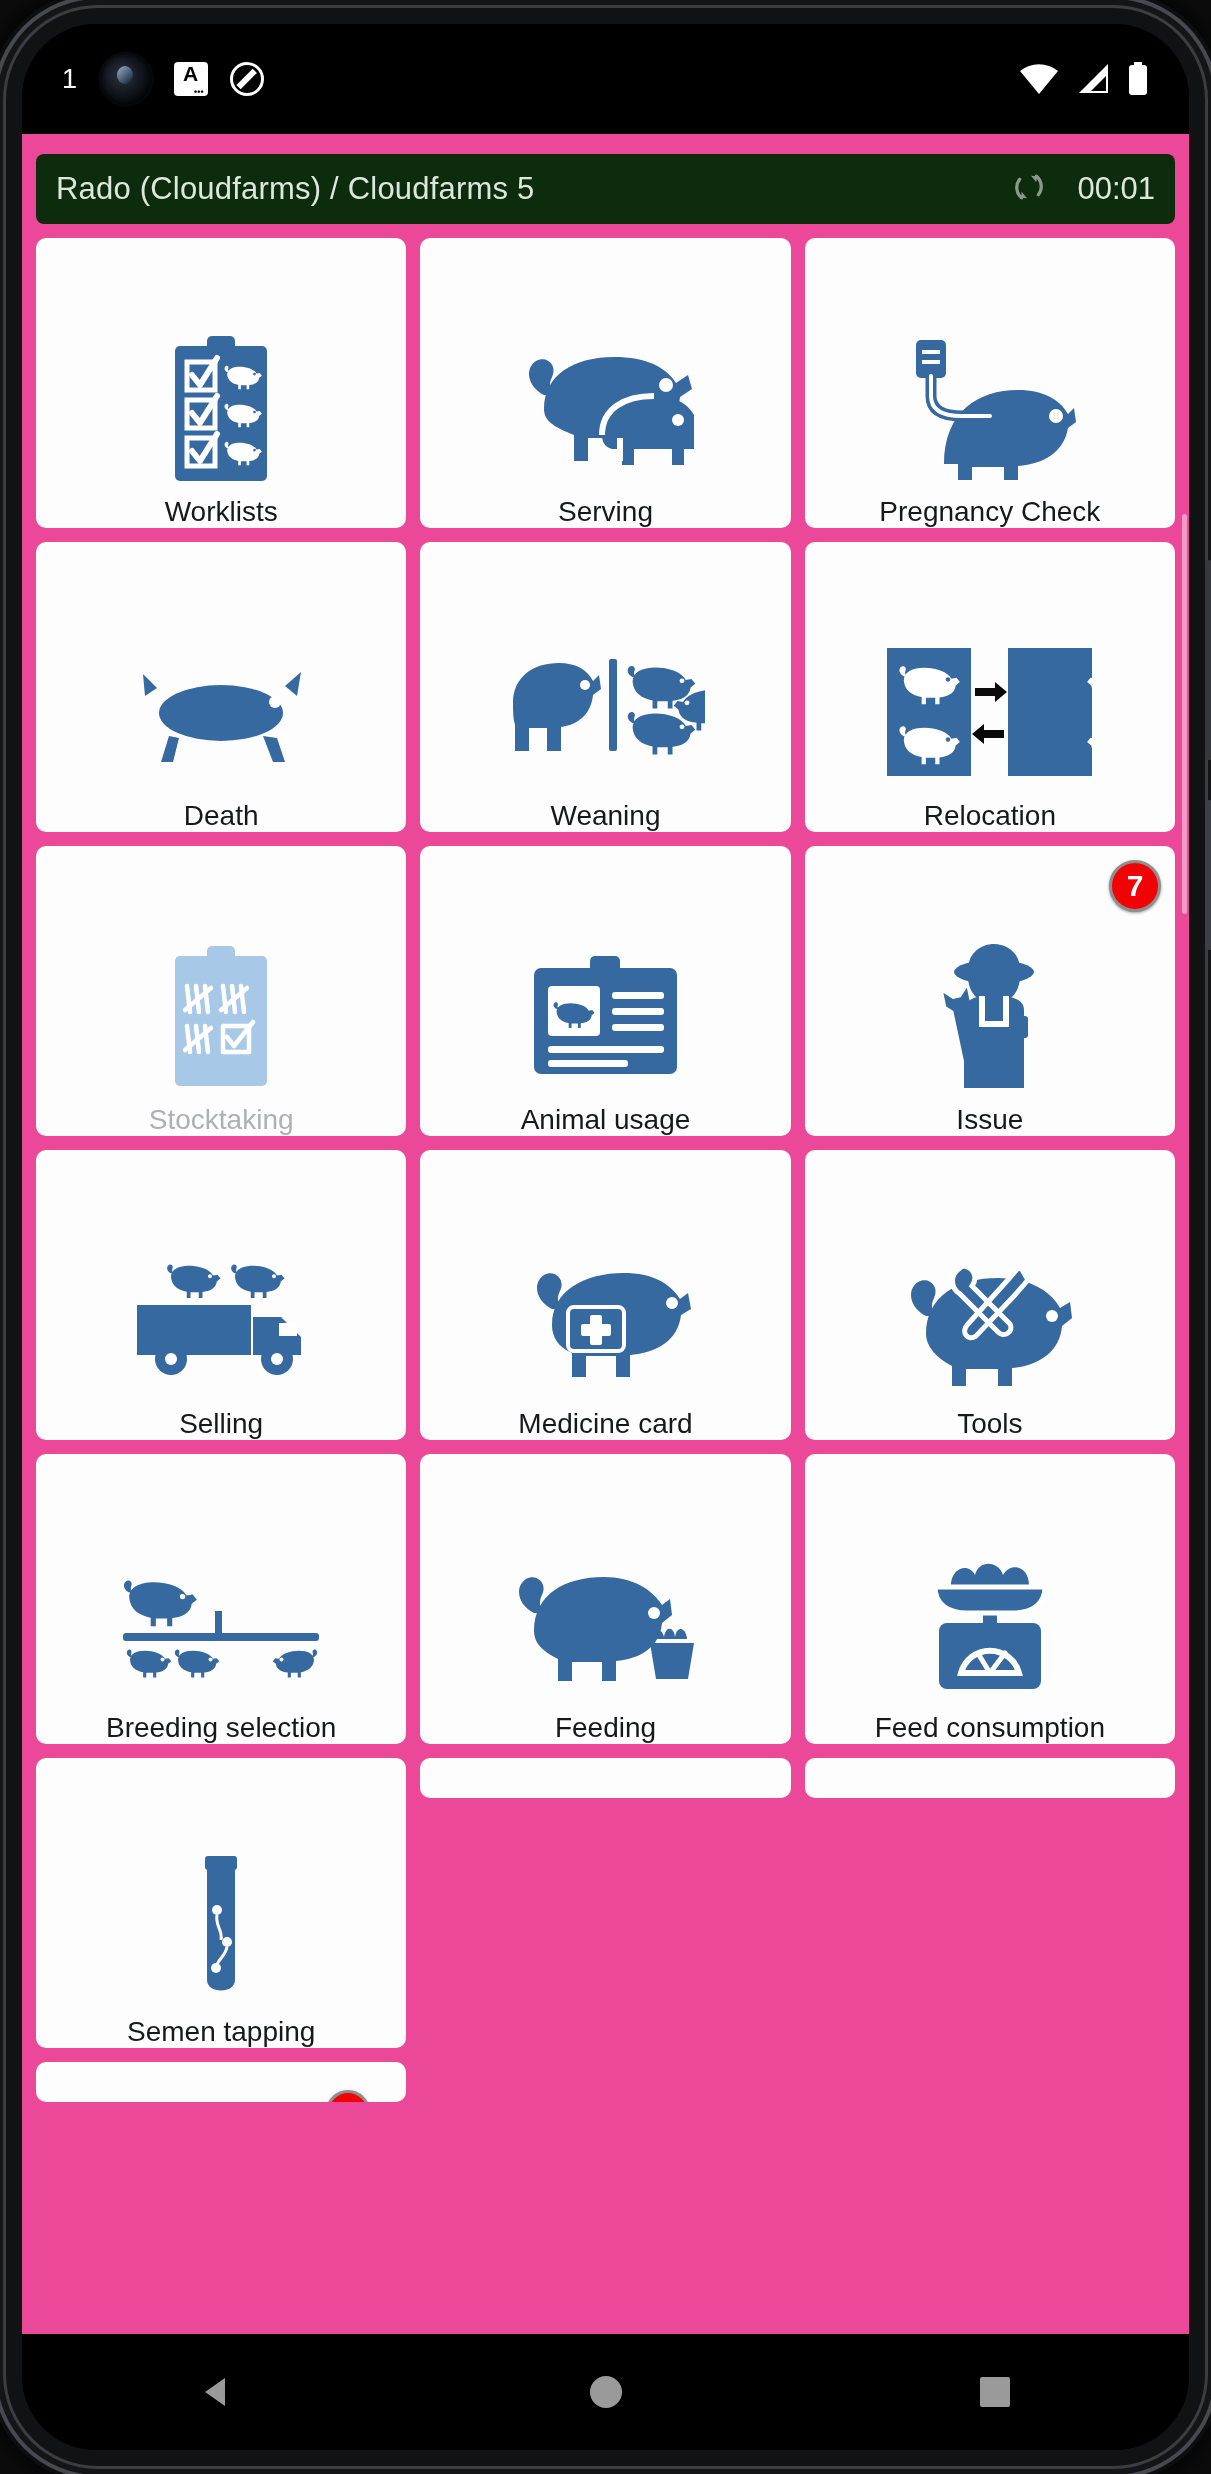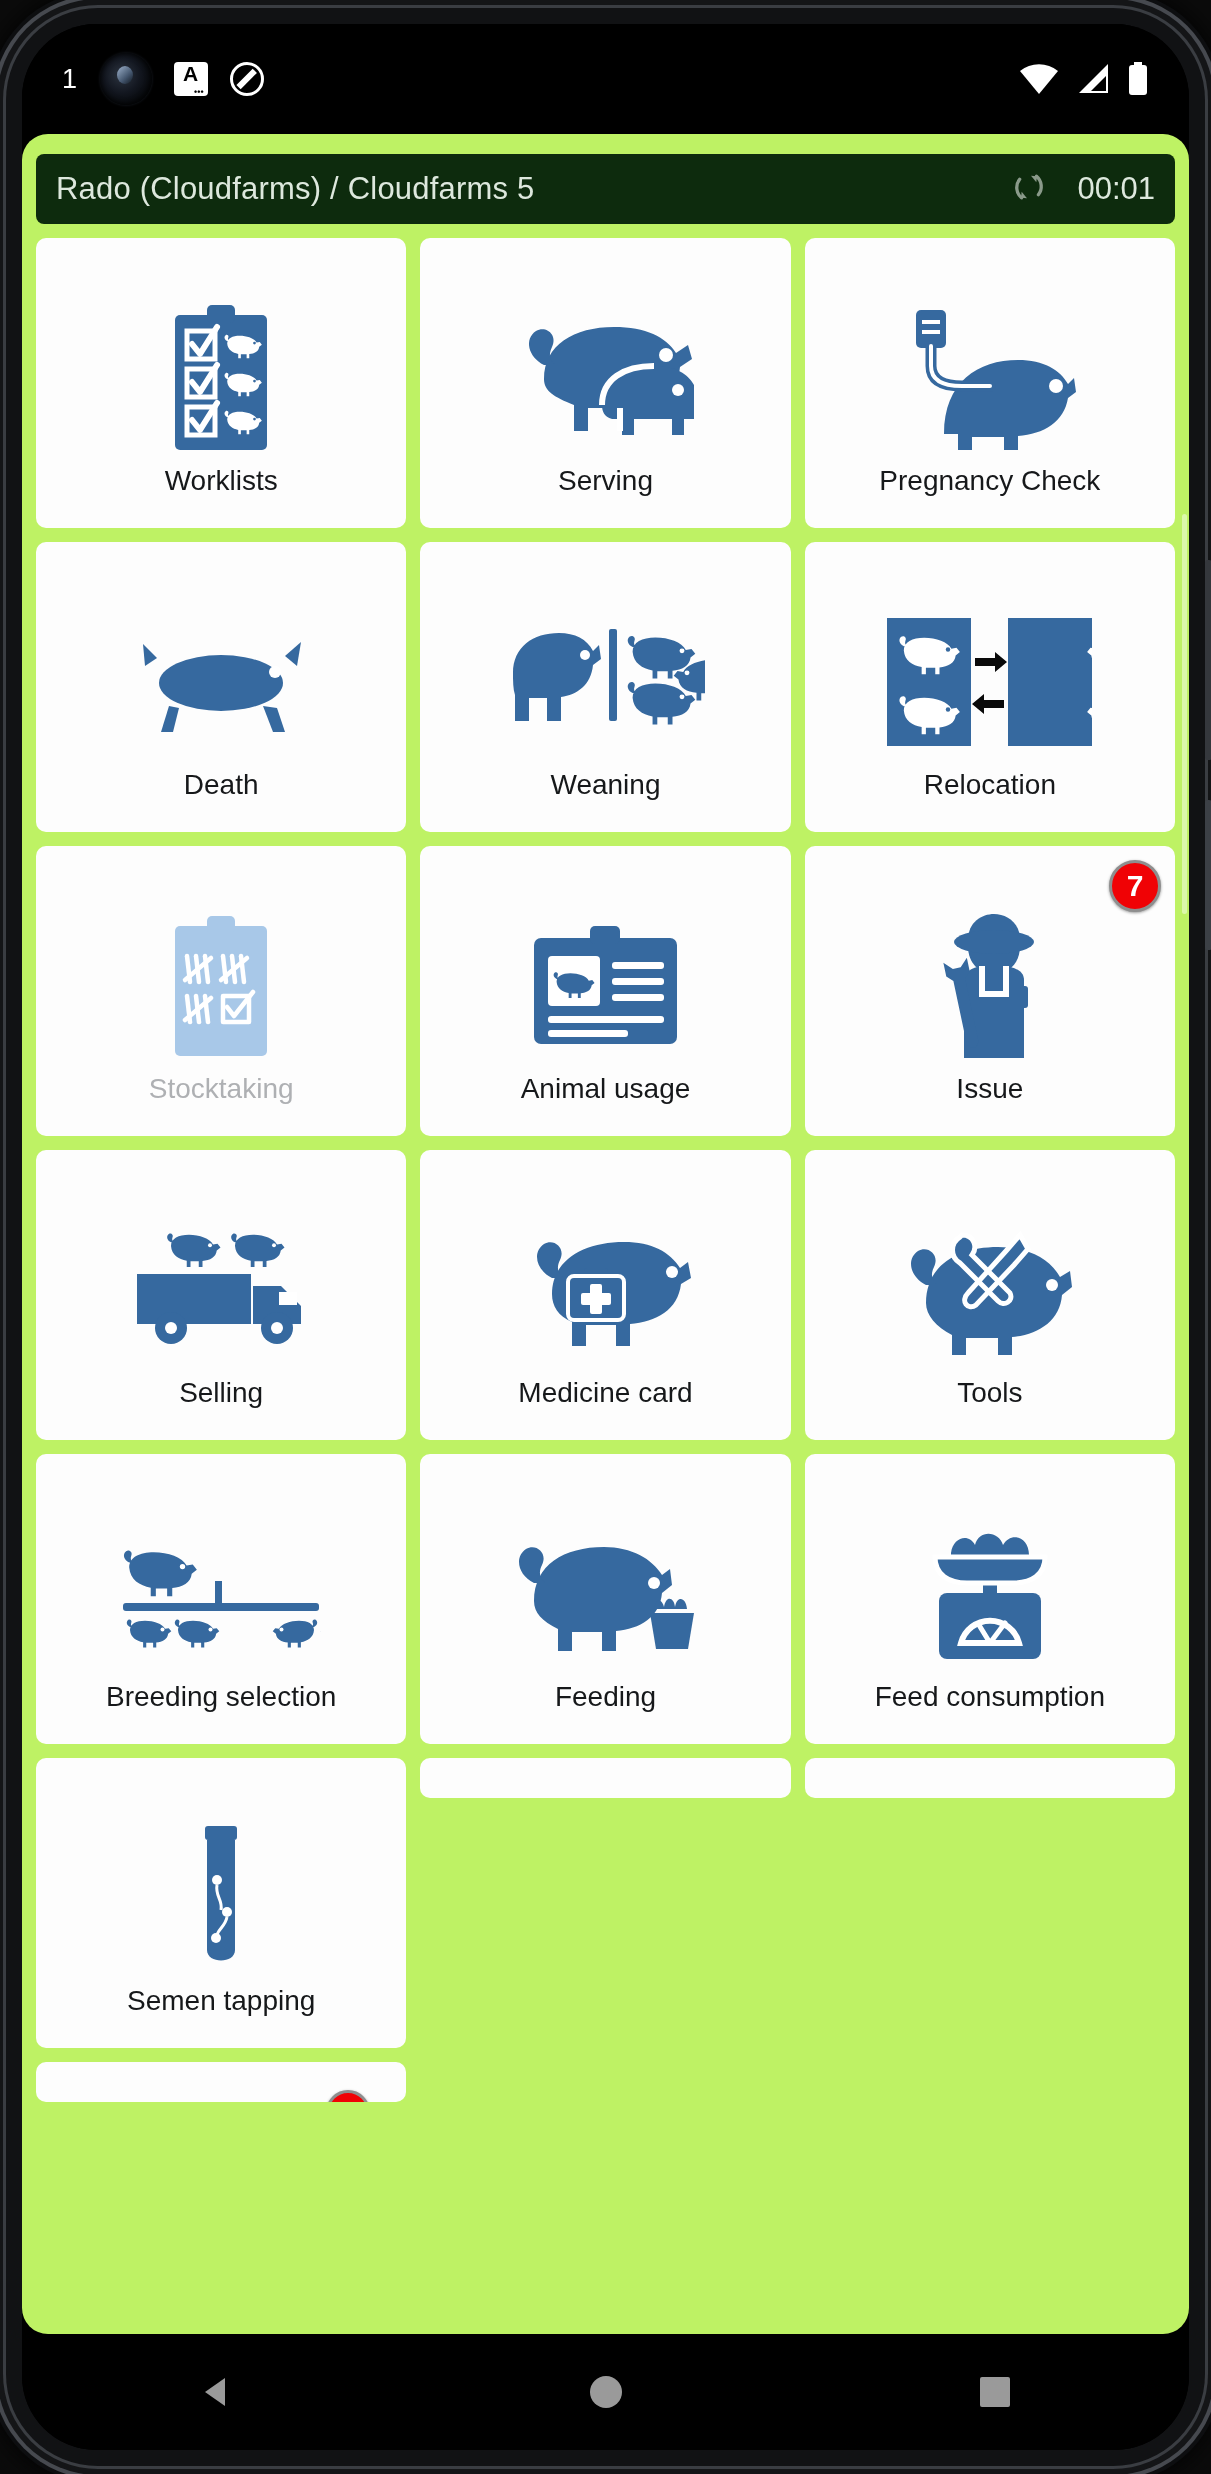--- a/index.html
+++ b/index.html
@@ -77,23 +77,22 @@
   #dnd-icon::after{
     content:""; position:absolute; left:2px; top:11px;
     width:23px;height:5.5px;background:#fff;
     transform:rotate(-45deg); transform-origin:center;
   }
   #status-right{ margin-left:auto; display:flex; align-items:center; gap:16px; }
 
   
   #app-body{
     position:absolute; left:0; top:110px; right:0; bottom:116px;
-    background:#bef264;
+    background:#ec4899;
     overflow:hidden;
-    border-radius:26px;
   }
 
   
   #farm-header{
     margin:20px 14px 0 14px;
     height:70px;
     background:#0d2b0d;
     border-radius:8px;
     display:flex; align-items:center;
     padding:0 20px;
@@ -109,21 +108,21 @@
     display:grid;
     grid-template-columns:repeat(3,1fr);
     gap:14px;
   }
   .tile{
     background:#fdfdfd;
     border-radius:10px;
     height:290px;
     position:relative;
     display:flex; flex-direction:column;
-    align-items:center; justify-content:center;
+    align-items:center; justify-content:flex-end;
     padding-top:28px;
     overflow:hidden;
   }
   .tile.disabled .tile-label{ color:#aeb0b3; }
   .tile-icon{
     height:165px; width:100%;
     display:flex; align-items:center; justify-content:center;
   }
   .tile-icon svg{ display:block; }
   .tile-label{

